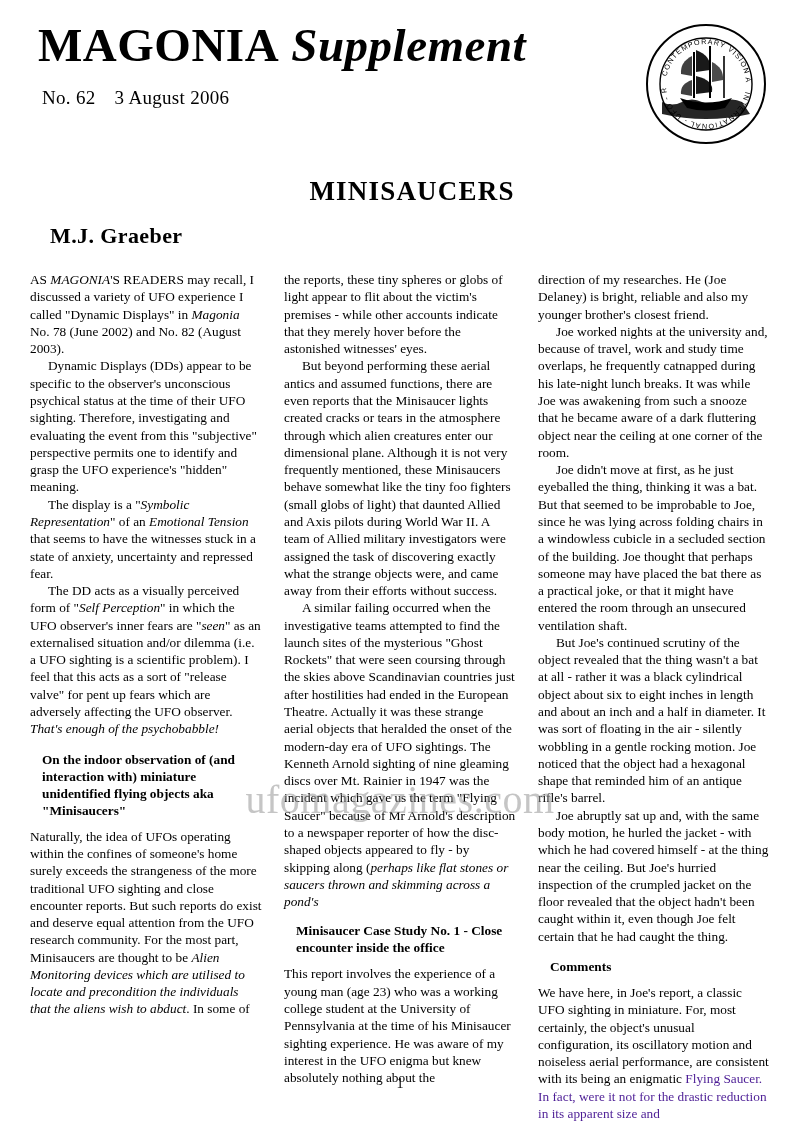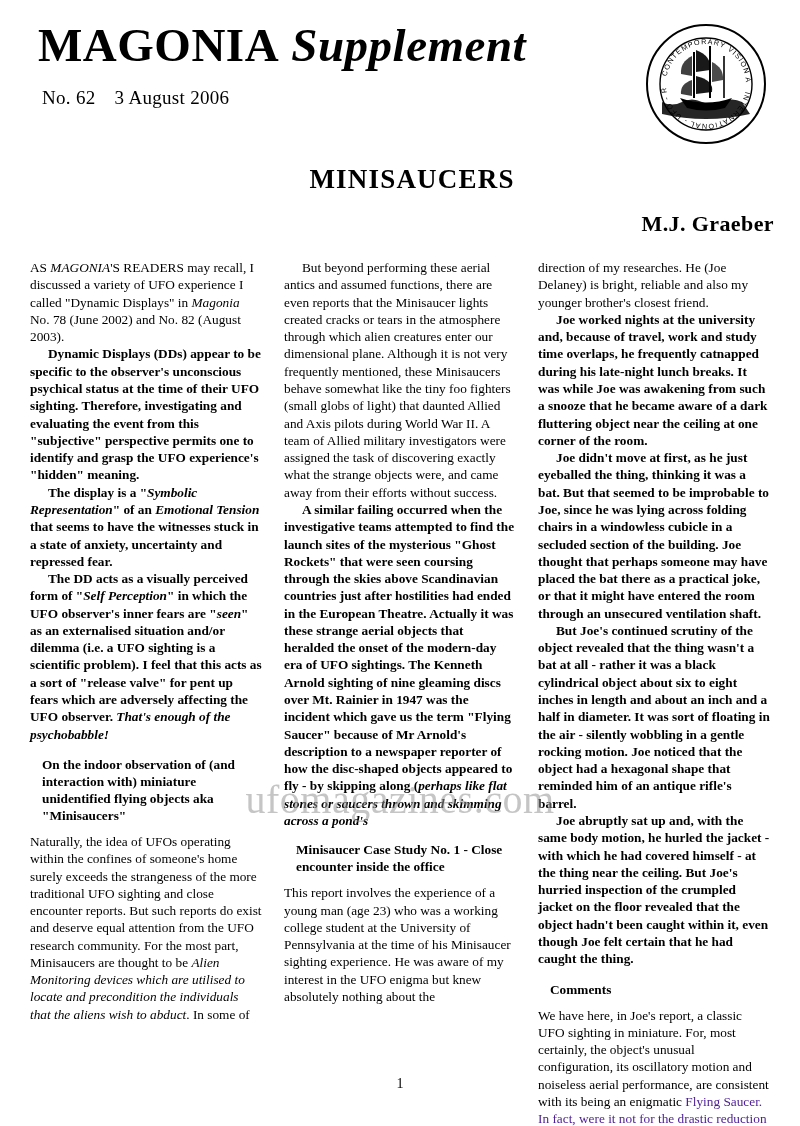--- a/index.html
+++ b/index.html
@@ -51,24 +51,24 @@
     height: 124px;
   }
   .logo svg { display: block; }
 
   
   .article-title {
     text-align: center;
     font-size: 27px;
     font-weight: bold;
     letter-spacing: 1.2px;
-    margin: 22px 0 0 20px;
+    margin: 34px 0 0 20px;
   }
   .article-author {
-    text-align: right;
+    text-align: left;
     font-size: 22px;
     font-weight: bold;
     margin: 16px 0 4px 20px;
     letter-spacing: 0.4px;
   }
 
   
   .columns {
     margin-top: 22px;
     display: flex;
@@ -79,21 +79,21 @@
     width: 232px;
     font-size: 13.3px;
     line-height: 1.30;
     text-align: left;
   }
   .col p {
     margin: 0 0 0 0;
     text-indent: 18px;
   }
   .col p.noindent { text-indent: 0; }
-  .col p + p { margin-top: 0px; font-weight: bold; }
+  .col p + p { margin-top: 0px; }
   .col h3 {
     font-size: 13.3px;
     font-weight: bold;
     margin: 13px 0 9px 12px;
     line-height: 1.28;
   }
   .col h3.tight { margin-top: 12px; }
   i, em { font-style: italic; }
 
   .faded { color: #4c1d95; }
@@ -179,20 +179,21 @@
     <div class="col">
       <p class="noindent"><span>AS </span><i>MAGONIA</i><span>'S READERS may recall, I discussed a variety of UFO experience I called "Dynamic Displays" in </span><i>Magonia</i><span> No. 78 (June 2002) and No. 82 (August 2003).</span></p>
       <p>Dynamic Displays (DDs) appear to be specific to the observer's unconscious psychical status at the time of their UFO sighting. Therefore, investigating and evaluating the event from this "subjective" perspective permits one to identify and grasp the UFO experience's "hidden" meaning.</p>
       <p><span>The display is a "</span><i>Symbolic Representation</i><span>" of an </span><i>Emotional Tension</i><span> that seems to have the witnesses stuck in a state of anxiety, uncertainty and repressed fear.</span></p>
       <p><span>The DD acts as a visually perceived form of "</span><i>Self Perception</i><span>" in which the UFO observer's inner fears are "</span><i>seen</i><span>" as an externalised situation and/or dilemma (i.e. a UFO sighting is a scientific problem). I feel that this acts as a sort of "release valve" for pent up fears which are adversely affecting the UFO observer. </span><i>That's enough of the psychobabble!</i></p>
       <h3>On the indoor observation of (and interaction with) miniature unidentified flying objects aka "Minisaucers"</h3>
       <p class="noindent"><span>Naturally, the idea of UFOs operating within the confines of someone's home surely exceeds the strangeness of the more traditional UFO sighting and close encounter reports. But such reports do exist and deserve equal attention from the UFO research community. For the most part, Minisaucers are thought to be </span><i>Alien Monitoring devices which are utilised to locate and precondition the individuals that the aliens wish to abduct</i><span>. In some of</span></p>
     </div>
 
     <div class="col">
+      <p class="noindent">the reports, these tiny spheres or globs of light appear to flit about the victim's premises - while other accounts indicate that they merely hover before the astonished witnesses' eyes.</p>
       <p>But beyond performing these aerial antics and assumed functions, there are even reports that the Minisaucer lights created cracks or tears in the atmosphere through which alien creatures enter our dimensional plane. Although it is not very frequently mentioned, these Minisaucers behave somewhat like the tiny foo fighters (small globs of light) that daunted Allied and Axis pilots during World War II. A team of Allied military investigators were assigned the task of discovering exactly what the strange objects were, and came away from their efforts without success.</p>
       <p><span>A similar failing occurred when the investigative teams attempted to find the launch sites of the mysterious "Ghost Rockets" that were seen coursing through the skies above Scandinavian countries just after hostilities had ended in the European Theatre. Actually it was these strange aerial objects that heralded the onset of the modern-day era of UFO sightings. The Kenneth Arnold sighting of nine gleaming discs over Mt. Rainier in 1947 was the incident which gave us the term "Flying Saucer" because of Mr Arnold's description to a newspaper reporter of how the disc-shaped objects appeared to fly - by skipping along (</span><i>perhaps like flat stones or saucers thrown and skimming across a pond's</i></p>
       <h3 class="tight">Minisaucer Case Study No. 1 - Close encounter inside the office</h3>
       <p class="noindent">This report involves the experience of a young man (age 23) who was a working college student at the University of Pennsylvania at the time of his Minisaucer sighting experience. He was aware of my interest in the UFO enigma but knew absolutely nothing about the</p>
     </div>
 
     <div class="col">
       <p class="noindent">direction of my researches. He (Joe Delaney) is bright, reliable and also my younger brother's closest friend.</p>
       <p>Joe worked nights at the university and, because of travel, work and study time overlaps, he frequently catnapped during his late-night lunch breaks. It was while Joe was awakening from such a snooze that he became aware of a dark fluttering object near the ceiling at one corner of the room.</p>
       <p>Joe didn't move at first, as he just eyeballed the thing, thinking it was a bat. But that seemed to be improbable to Joe, since he was lying across folding chairs in a windowless cubicle in a secluded section of the building. Joe thought that perhaps someone may have placed the bat there as a practical joke, or that it might have entered the room through an unsecured ventilation shaft.</p>

